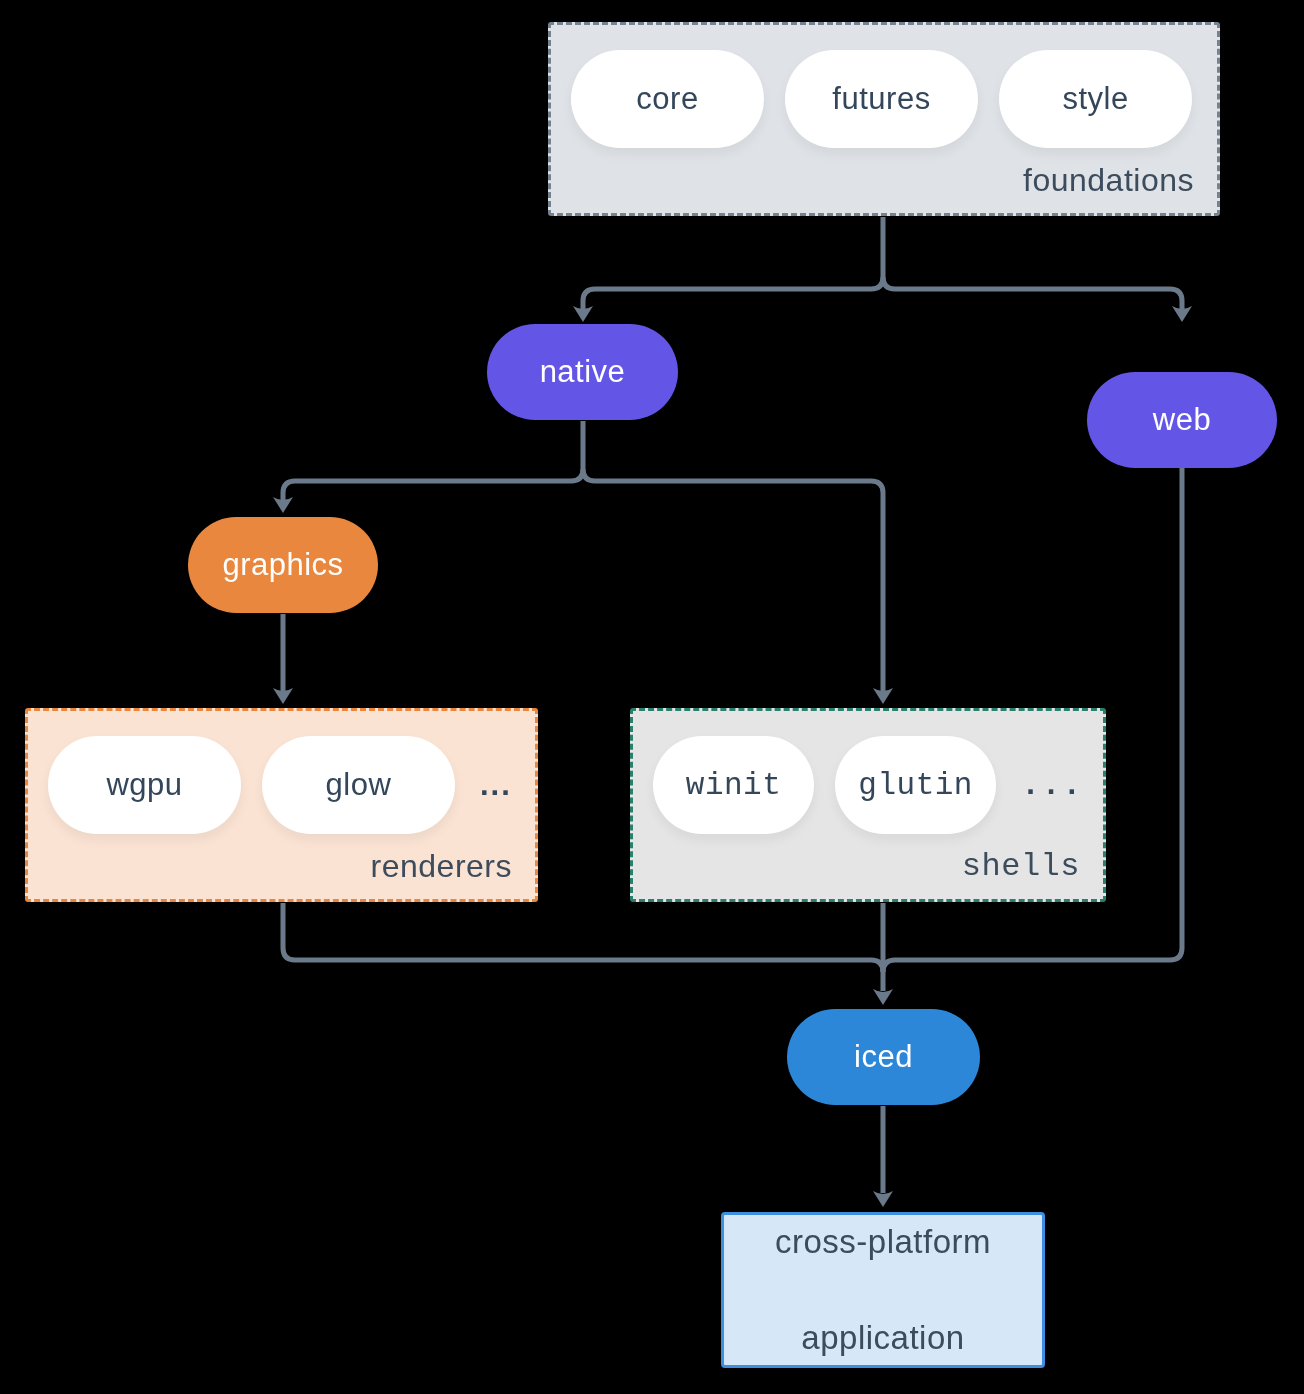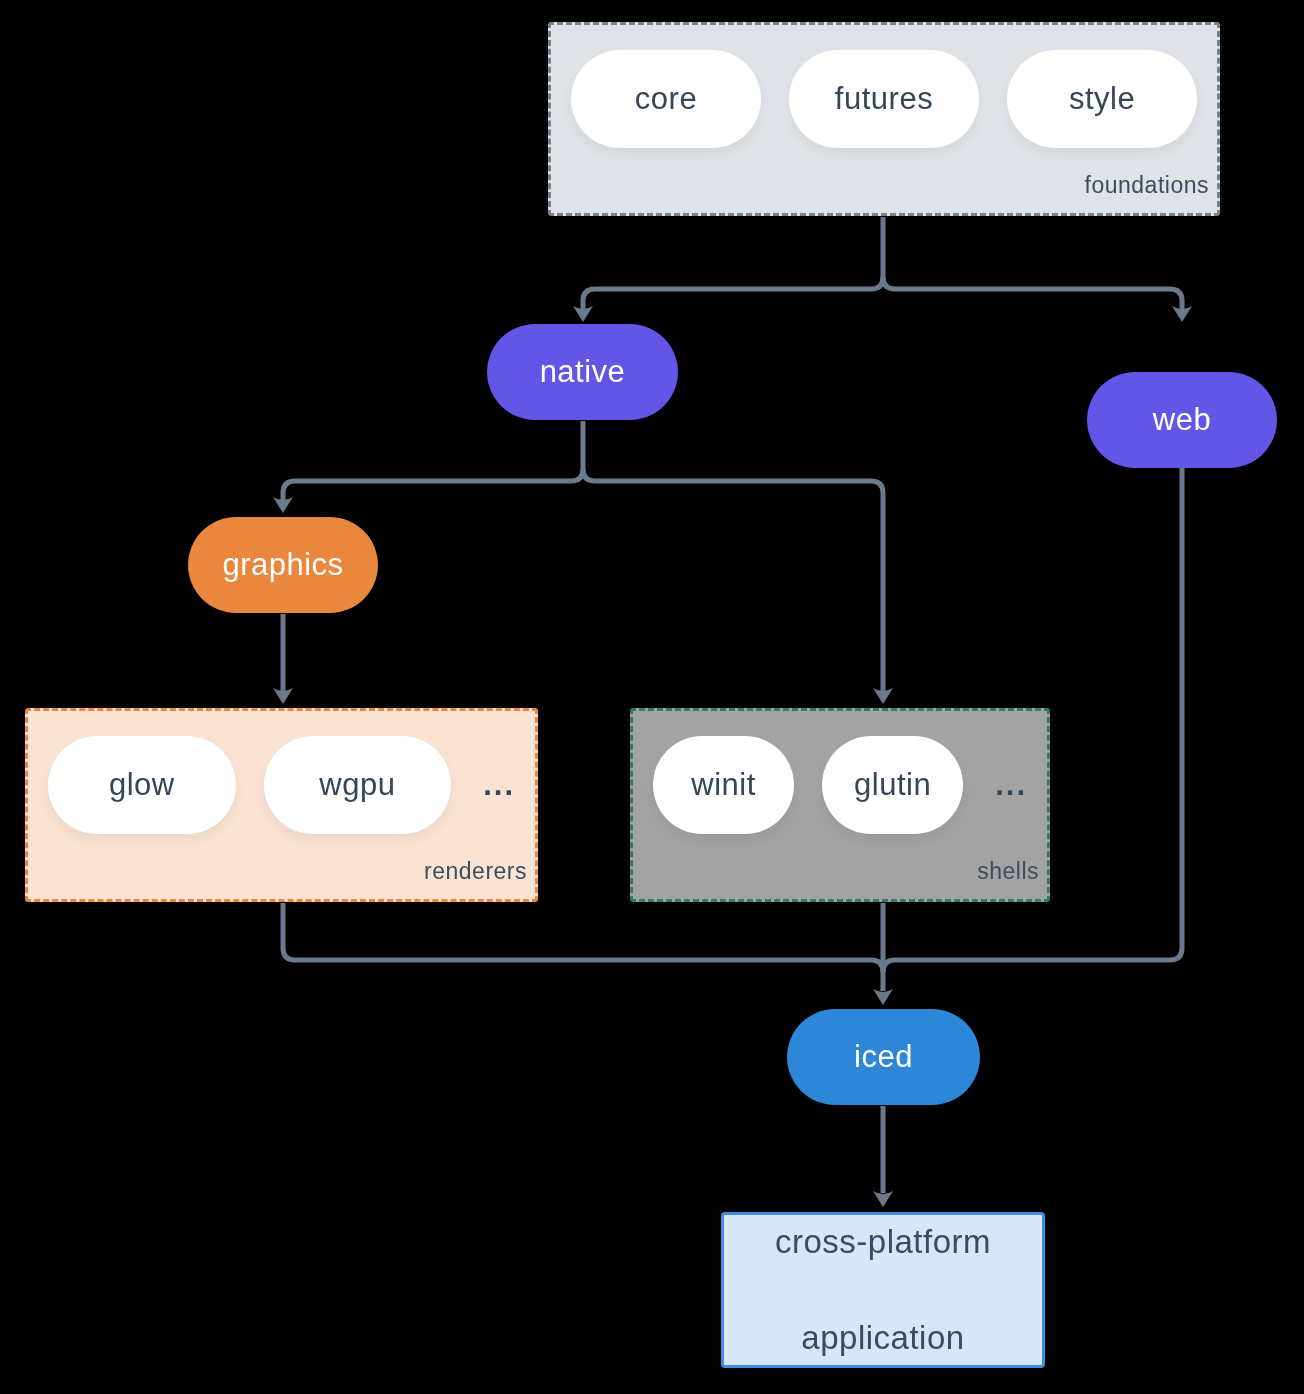--- a/index.html
+++ b/index.html
@@ -43,35 +43,36 @@
     border: 3px dashed #76828f;
   }
   .group-renderers {
     left: 25px; top: 708px;
     width: 513px; height: 194px;
     background: #fae3d3;
     border: 3px dashed #e8873d;
   }
   .group-shells {
     left: 630px; top: 708px;
-    width: 420px; height: 194px;
-    background: #a3a3a3;
+    width: 476px; height: 194px;
+    background: #e5e5e5;
     border: 3px dashed #2a7f6d;
+    font-family: Liberation Mono, monospace;
   }
   .pill-row {
     display: flex;
     align-items: center;
-    gap: 28px;
+    gap: 21px;
     padding: 25px 20px 0 20px;
   }
   .group-label {
     position: absolute;
-    right: 8px;
+    right: 23px;
     bottom: 14px;
-    font-size: 23px;
+    font-size: 32px;
     color: #3d4c5c;
     letter-spacing: 0.5px;
   }
   
   .pill {
     box-sizing: border-box;
     display: flex;
     align-items: center;
     justify-content: center;
     border-radius: 60px;
@@ -160,22 +161,22 @@
     <div class="group-label">foundations</div>
   </div>
 
   <div class="pill pill-node pill-native">native</div>
   <div class="pill pill-node pill-web">web</div>
 
   <div class="pill pill-node pill-graphics">graphics</div>
 
   <div class="group group-renderers">
     <div class="pill-row">
+      <div class="pill pill-white">wgpu</div>
       <div class="pill pill-white">glow</div>
-      <div class="pill pill-white">wgpu</div>
       <div class="ellipsis">...</div>
     </div>
     <div class="group-label">renderers</div>
   </div>
 
   <div class="group group-shells">
     <div class="pill-row">
       <div class="pill pill-white">winit</div>
       <div class="pill pill-white">glutin</div>
       <div class="ellipsis">...</div>

